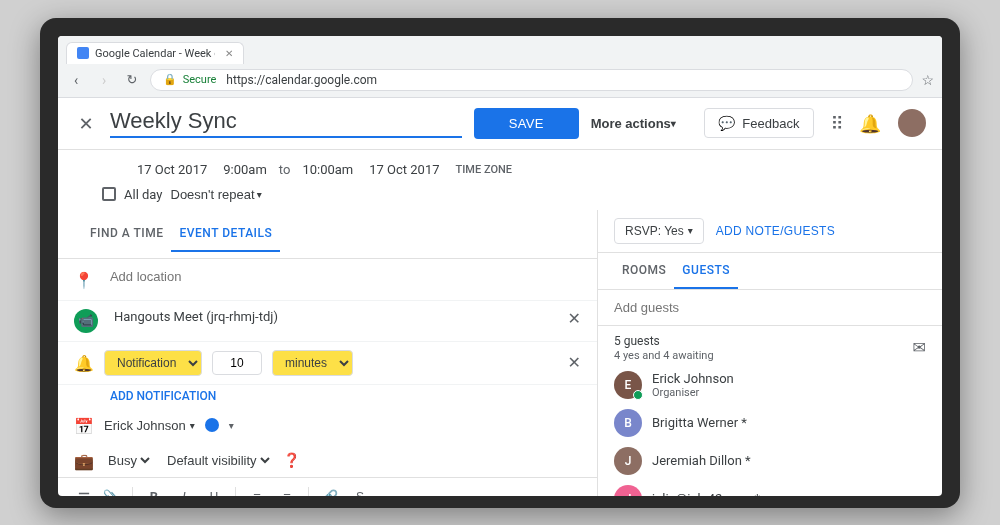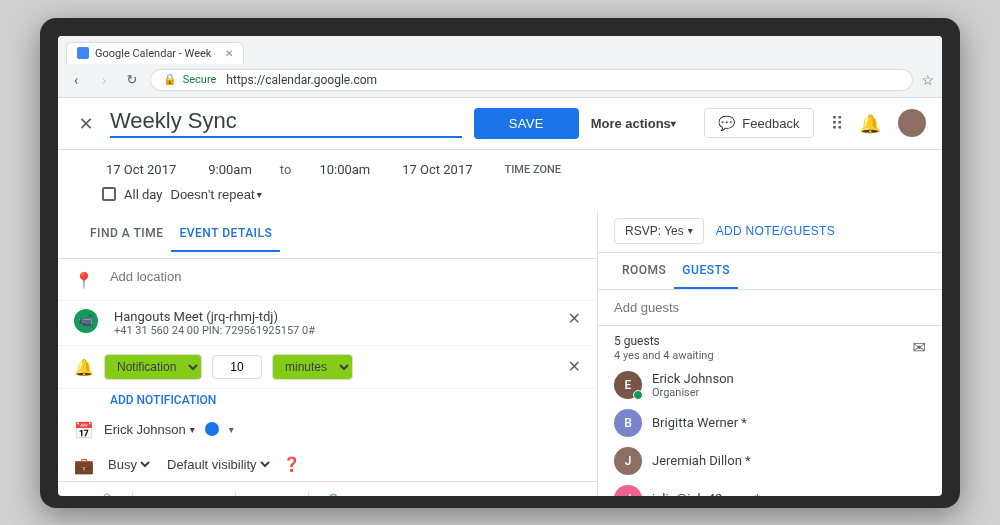--- a/index.html
+++ b/index.html
@@ -182,23 +182,24 @@
       border-radius: 50%;
       background: #8d6e63;
       overflow: hidden;
       cursor: pointer;
     }
     
     .datetime-row {
       display: flex;
       align-items: center;
       padding: 10px 16px 6px 44px;
-      gap: 24px;
-      color: #3c4043;
-      font-size: 13px;
+      gap: 8px;
+      color: #3c4043;
+      font-size: 13px;
+      margin-left: 31px;
     }
     .date-chip, .time-chip {
       cursor: pointer;
       padding: 2px 4px;
       border-radius: 2px;
       color: #3c4043;
     }
     .tz-btn {
       color: #5f6368;
       font-size: 11px;
@@ -356,21 +357,21 @@
       padding: 8px 16px;
       gap: 10px;
       border-bottom: 1px solid #f1f3f4;
     }
     .notification-select {
       border: 1px solid #dadce0;
       border-radius: 4px;
       padding: 4px 8px;
       font-size: 12px;
       color: #3c4043;
-      background: #84cc16;
+      background: #fde047;
       cursor: pointer;
     }
     .add-notification-link {
       color: #1a73e8;
       font-size: 12px;
       cursor: pointer;
       font-weight: 500;
       padding: 4px 16px 4px 52px;
     }
     .calendar-row {
@@ -611,21 +612,20 @@
             <span class="field-icon">📍</span>
             <input class="field-input" type="text" placeholder="Add location" style="">
           </div>
 
           <div class="hangouts-row">
             <div class="hangouts-icon">
               <span style="font-size:13px;">📹</span>
             </div>
             <div class="field-content">
               <div class="hangouts-text">Hangouts Meet (jrq-rhmj-tdj)</div>
-              <div class="hangouts-sub">+41 31 560 24 00 PIN: 729561925157 0#</div>
             </div>
             <span class="remove-btn">✕</span>
           </div>
 
           <div class="notification-row">
             <span class="field-icon">🔔</span>
             <select class="notification-select">
               <option>Notification</option>
             </select>
             <input type="text" value="10" style="border: 1px solid rgb(218, 220, 224); border-radius: 4px; padding: 4px 8px; width: 50px; font-size: 12px; text-align: center;">

